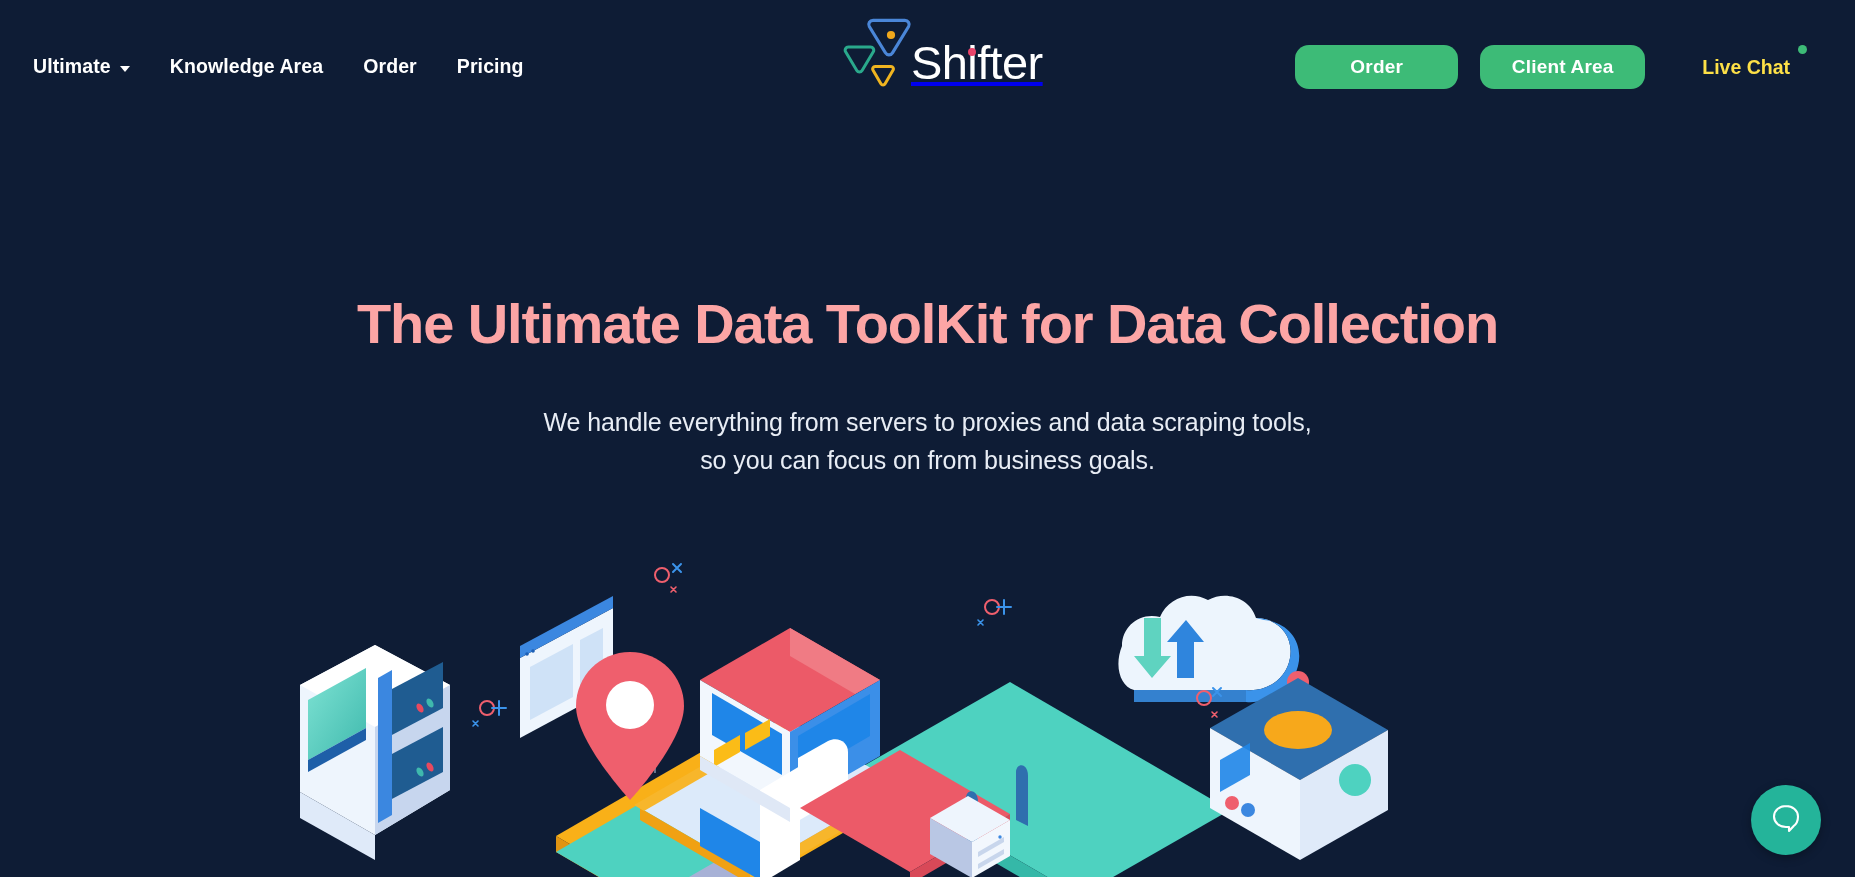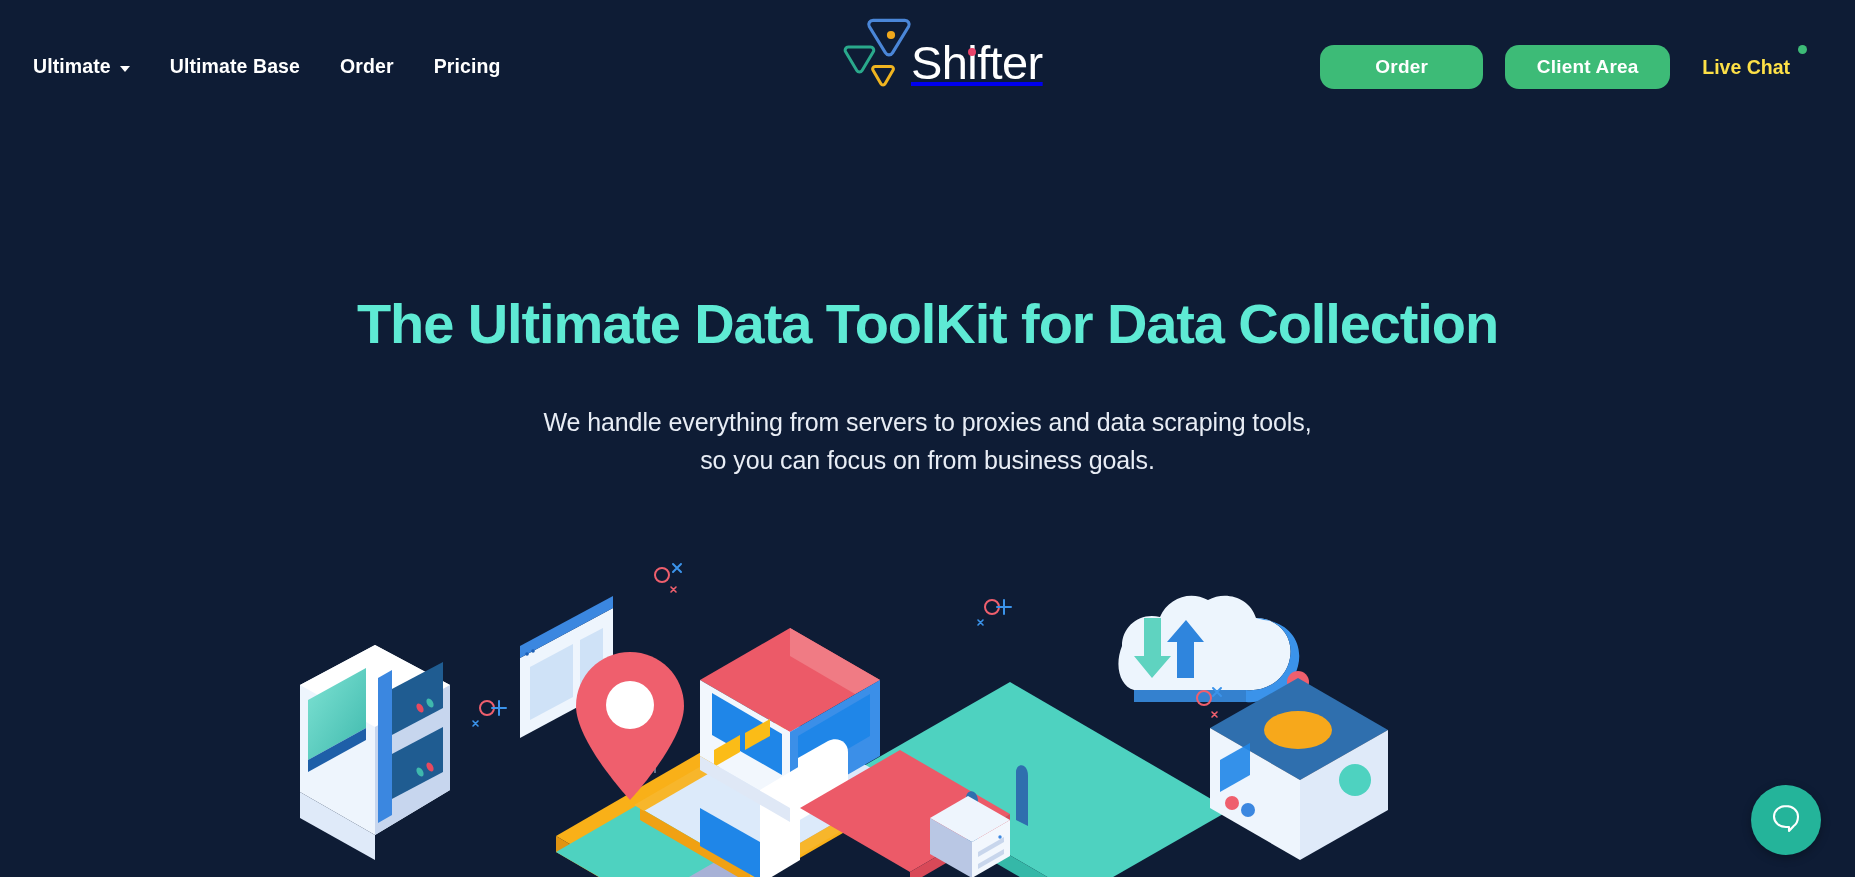--- a/index.html
+++ b/index.html
@@ -52,36 +52,36 @@
     display:flex;align-items:center;
   }
   .btn{
     background:#3dbb77;color:#ffffff;border:none;
     font-family:"Liberation Sans",sans-serif;
     font-size:19px;font-weight:bold;letter-spacing:.2px;
     border-radius:14px;cursor:pointer;
     display:flex;align-items:center;justify-content:center;
   }
   .btn-order{width:163px;height:44px;margin-right:22px;}
-  .btn-client{width:165px;height:44px;margin-right:32px;}
+  .btn-client{width:165px;height:44px;margin-right:57px;}
   .live-chat{
     position:relative;font-size:19.5px;font-weight:bold;
     color:#fde047;cursor:pointer;white-space:nowrap;margin-right:65px;
   }
   .live-dot{
     position:absolute;right:-17px;top:-11px;
     width:9px;height:9px;border-radius:50%;background:#3dbb77;
   }
 
   
   .hero{position:absolute;top:0;left:0;width:1855px;text-align:center;}
   .hero-title{
     position:absolute;top:294px;left:0;width:1855px;
     font-size:56px;font-weight:bold;line-height:1.08;
-    letter-spacing:-1.1px;color:#5eead4;
+    letter-spacing:-1.1px;color:#fca5a5;
   }
   .hero-sub{
     position:absolute;top:403px;left:0;width:1855px;
     font-size:25px;font-weight:400;line-height:1.52;
     color:#e8edf5;letter-spacing:-0.1px;
   }
 
   
   .illus{
     position:absolute;left:0;top:560px;width:1855px;height:317px;
@@ -102,21 +102,21 @@
 <body>
 
 <div class="header">
 
   <nav class="nav">
     <div class="nav-item">
       <span>Ultimate</span>
       <span class="caret"></span>
     </div>
     <div class="nav-item">
-      <span>Ultimate Base</span>
+      <span>Knowledge Area</span>
     </div>
     <div class="nav-item">
       <span>Order</span>
     </div>
     <div class="nav-item">
       <span>Pricing</span>
     </div>
   </nav>
 
   <a class="logo" href="#">

